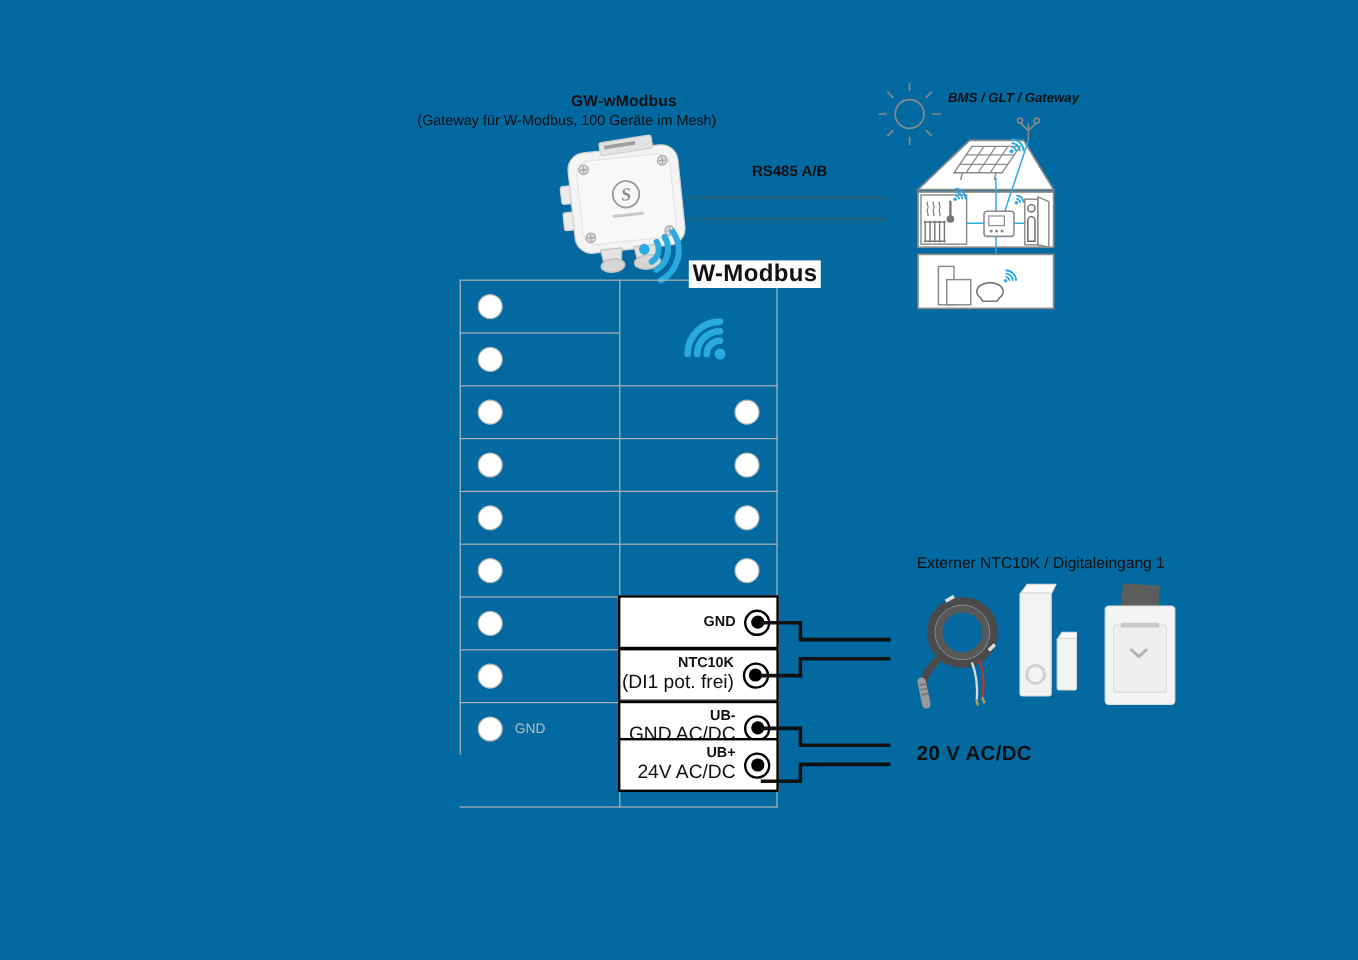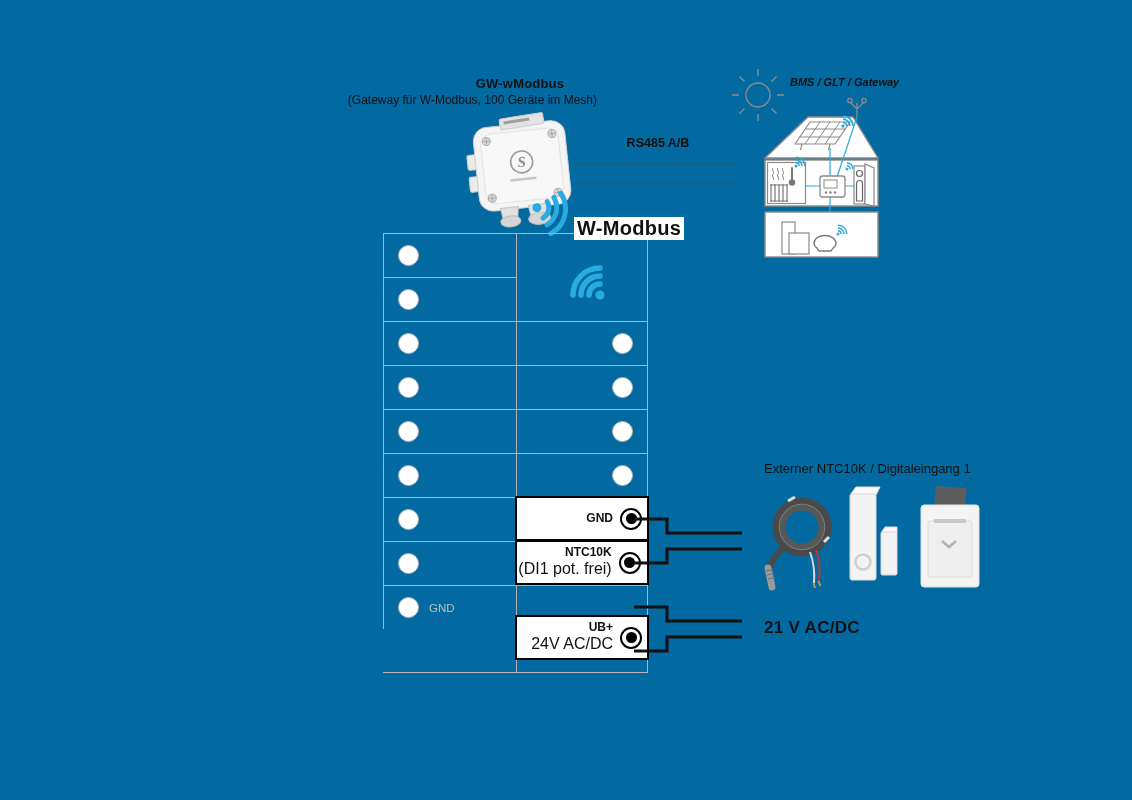--- a/index.html
+++ b/index.html
@@ -52,21 +52,21 @@
 <body>
 
 <div class="canvas">
 
   <div class="abs gw-title">GW-wModbus</div>
   <div class="abs gw-sub">(Gateway für W-Modbus, 100 Geräte im Mesh)</div>
   <div class="abs rs485-label">RS485 A/B</div>
   <div class="abs bms-label">BMS / GLT / Gateway</div>
   <div class="abs wmodbus">W-Modbus</div>
   <div class="abs ext-label">Externer NTC10K / Digitaleingang 1</div>
-  <div class="abs supply">21 V AC/DC</div>
+  <div class="abs supply">20 V AC/DC</div>
 
   <div class="abs rs-line rs-a"></div>
   <div class="abs rs-line rs-b"></div>
 
   <svg class="abs" style="left:462px; top:110px;" width="118" height="118" viewBox="0 0 118 118">
     <g transform="rotate(-6 59 55)">
       <rect x="6" y="40" width="12" height="15" rx="2" fill="#ebebeb" stroke="#cfcfcf"></rect>
       <rect x="6" y="62" width="12" height="15" rx="2" fill="#ebebeb" stroke="#cfcfcf"></rect>
       <rect x="14" y="14" width="92" height="84" rx="14" fill="#f4f4f4" stroke="#cfcfcf"></rect>
       <rect x="21" y="21" width="78" height="70" rx="11" fill="#f8f8f8" stroke="#e3e3e3"></rect>
@@ -268,20 +268,29 @@
     </div>
     <div class="term t8">
       <div class="tlabel">
         <div class="main">NTC10K</div>
         <div class="sub">(DI1 pot. frei)</div>
       </div>
       <div class="socket">
           <div class="socket-dot"></div>
         </div>
     </div>
+    <div class="term t9">
+      <div class="tlabel">
+        <div class="main">UB-</div>
+        <div class="sub">GND AC/DC</div>
+      </div>
+      <div class="socket">
+          <div class="socket-dot"></div>
+        </div>
+    </div>
     <div class="term t10">
       <div class="tlabel">
         <div class="main">UB+</div>
         <div class="sub">24V AC/DC</div>
       </div>
       <div class="socket">
           <div class="socket-dot"></div>
         </div>
     </div>
   </div>

